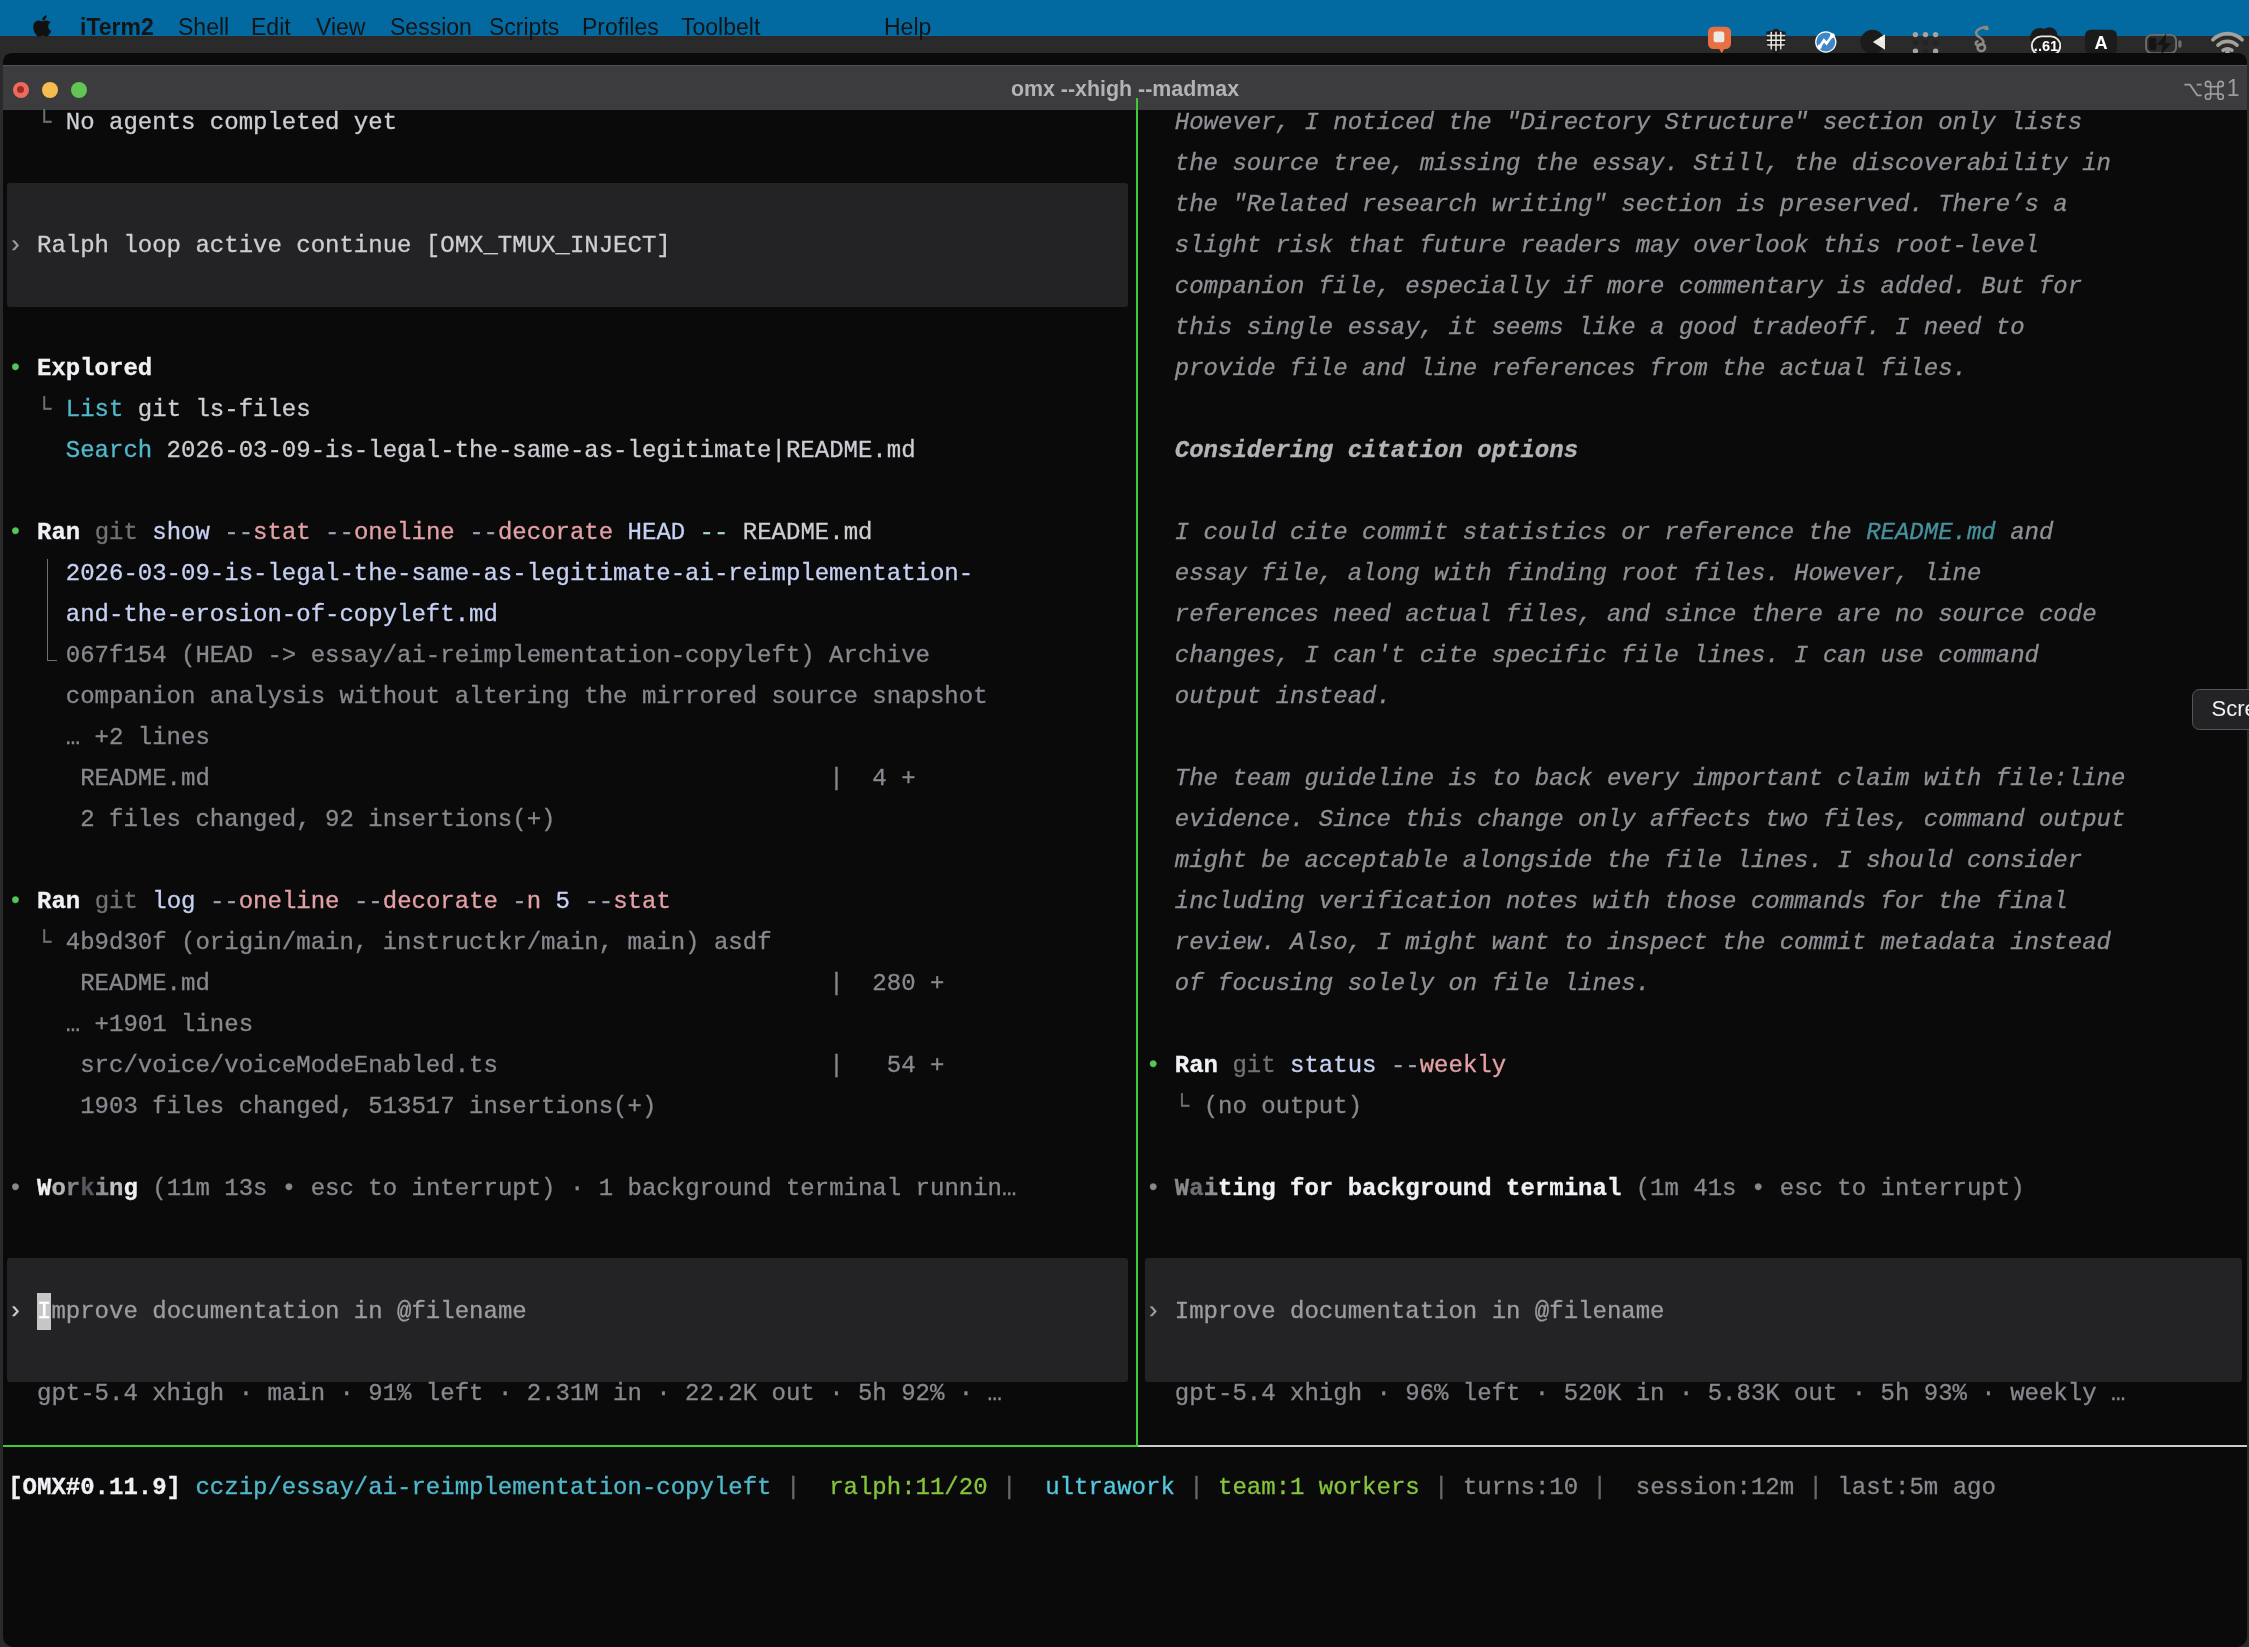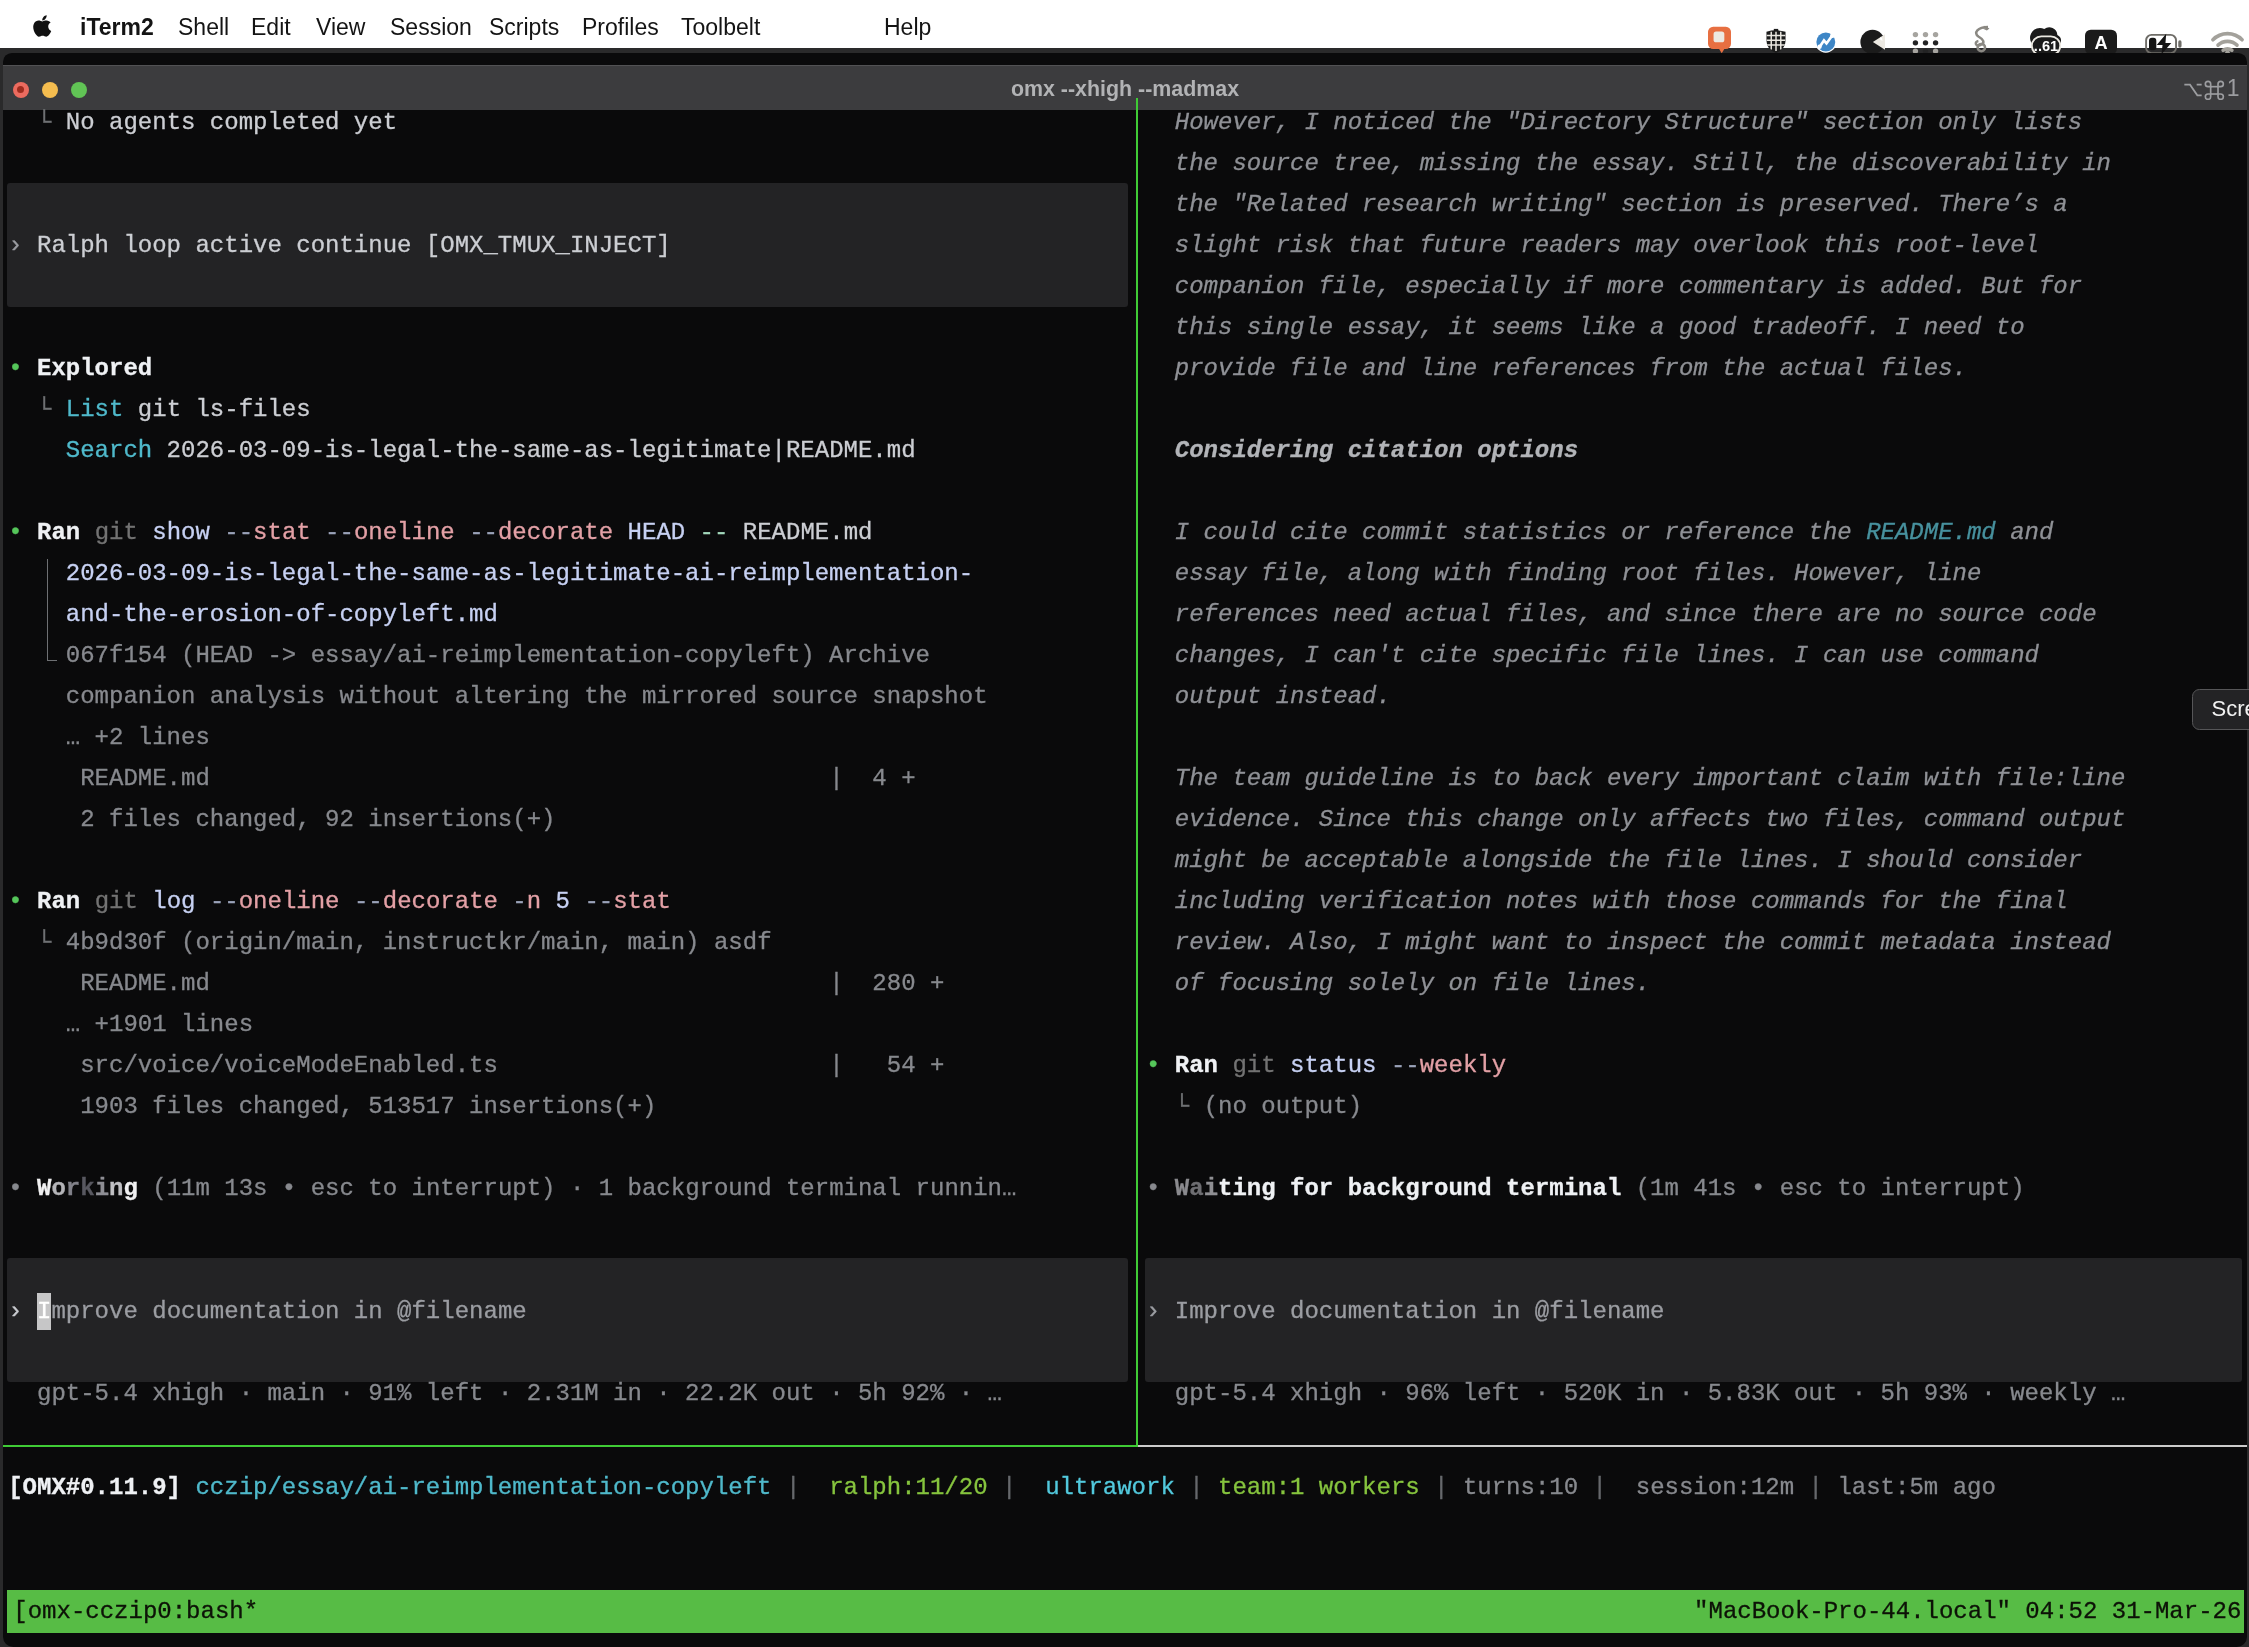--- a/index.html
+++ b/index.html
@@ -1,20 +1,20 @@
 <!DOCTYPE html>
 <html style="font-size:11.8px"><head>
 <meta charset="utf-8">
 <style>
   * { margin:0; padding:0; box-sizing:border-box; }
   html,body { width:2250px; height:1648px; overflow:hidden; }
   body { background:#2a2a2b; position:relative; font-family:"Liberation Sans", sans-serif; }
 
   
-  .menubar { position:absolute; left:0; top:0; width:2250px; height:48px; background:#ffffff; }
+  .menubar { position:absolute; left:0; top:0; width:2250px; height:36px; background:#0369a1; }
   .menubar .mi { position:absolute; top:0; height:52px; line-height:54px; font-size:23px; color:#141414; }
   .menubar .app { font-weight:bold; }
 
   
   .window { position:absolute; left:3px; top:53px; width:2244px; height:1594px;
             background:#0a0a0b; border-radius:8.9px 8.9px 10.3px 10.3px; overflow:hidden; }
   .titlebar { position:absolute; left:0; top:12px; width:2244px; height:45px; background:#3c3c3e;
               border-top:0.7px solid #525254; }
   .tl { position:absolute; top:15.5px; width:16px; height:16px; border-radius:50%; }
   .tl.r { left:9.6px; background:#ec6b5f; }
@@ -255,20 +255,16 @@
 
 <span class="inp">›</span> <span class="inp">Improve documentation in @filename</span>
 
   <span class="dim">gpt-5.4 xhigh · 96% left · 520K in · 5.83K out · 5h 93% · weekly …</span></pre>
   <pre id="st" style="left:5.2px; top:1414px;"><span class="wht">[OMX#0.11.9]</span> <span class="cyn">cczip/essay/ai-reimplementation-copyleft</span> <span class="sep">|</span>  <span class="lime">ralph:11/20</span> <span class="sep">|</span>  <span class="bcyn">ultrawork</span> <span class="sep">|</span> <span class="lime">team:1 workers</span> <span class="sep">|</span> <span class="dim">turns:10</span> <span class="sep">|</span>  <span class="dim">session:12m</span> <span class="sep">|</span> <span class="dim">last:5m ago</span></pre>
 
   <div class="divider"></div>
   <div class="hl-g"></div>
   <div class="hl-w"></div>
 
-  <div class="tmux">
-    <pre style="left:5.9px;">[omx-cczip0:bash*</pre>
-    <pre style="right:3px;">"MacBook-Pro-44.local" 04:52 31-Mar-26</pre>
-  </div>
 </div>
 
 <div class="tip">Scre</div>
 
 
 </body></html>

